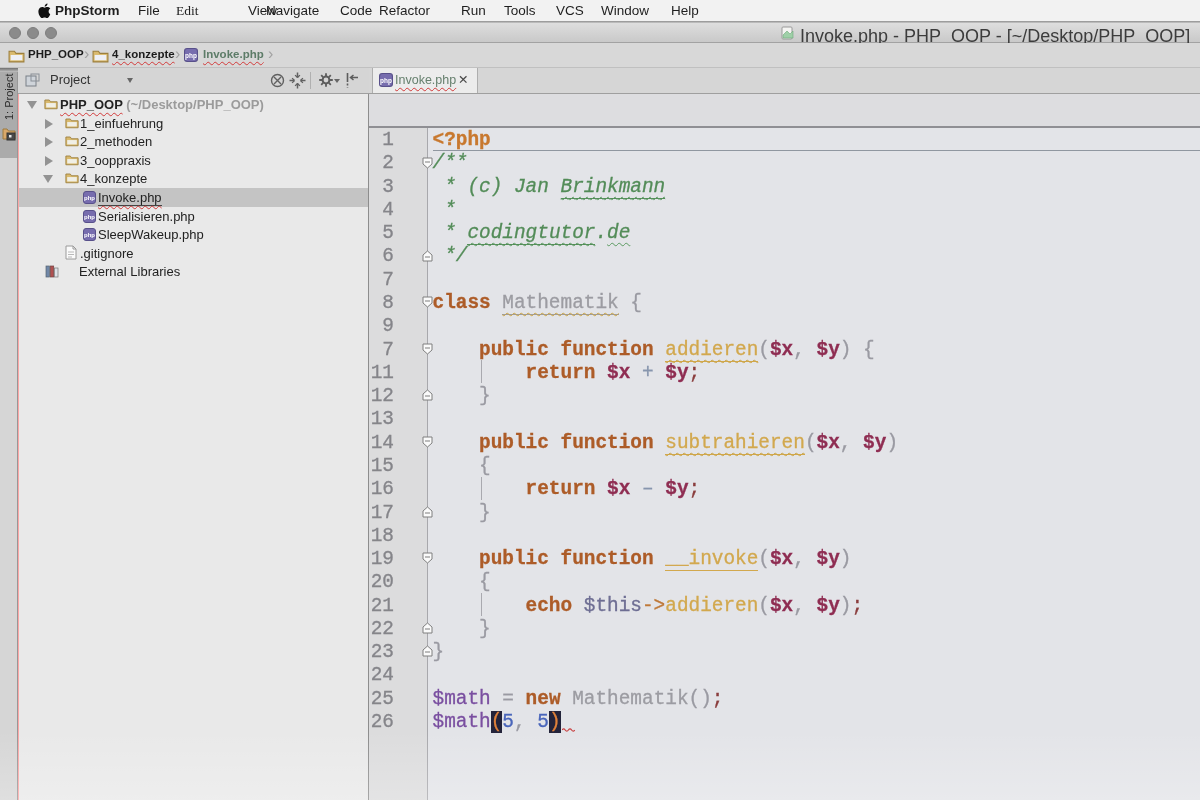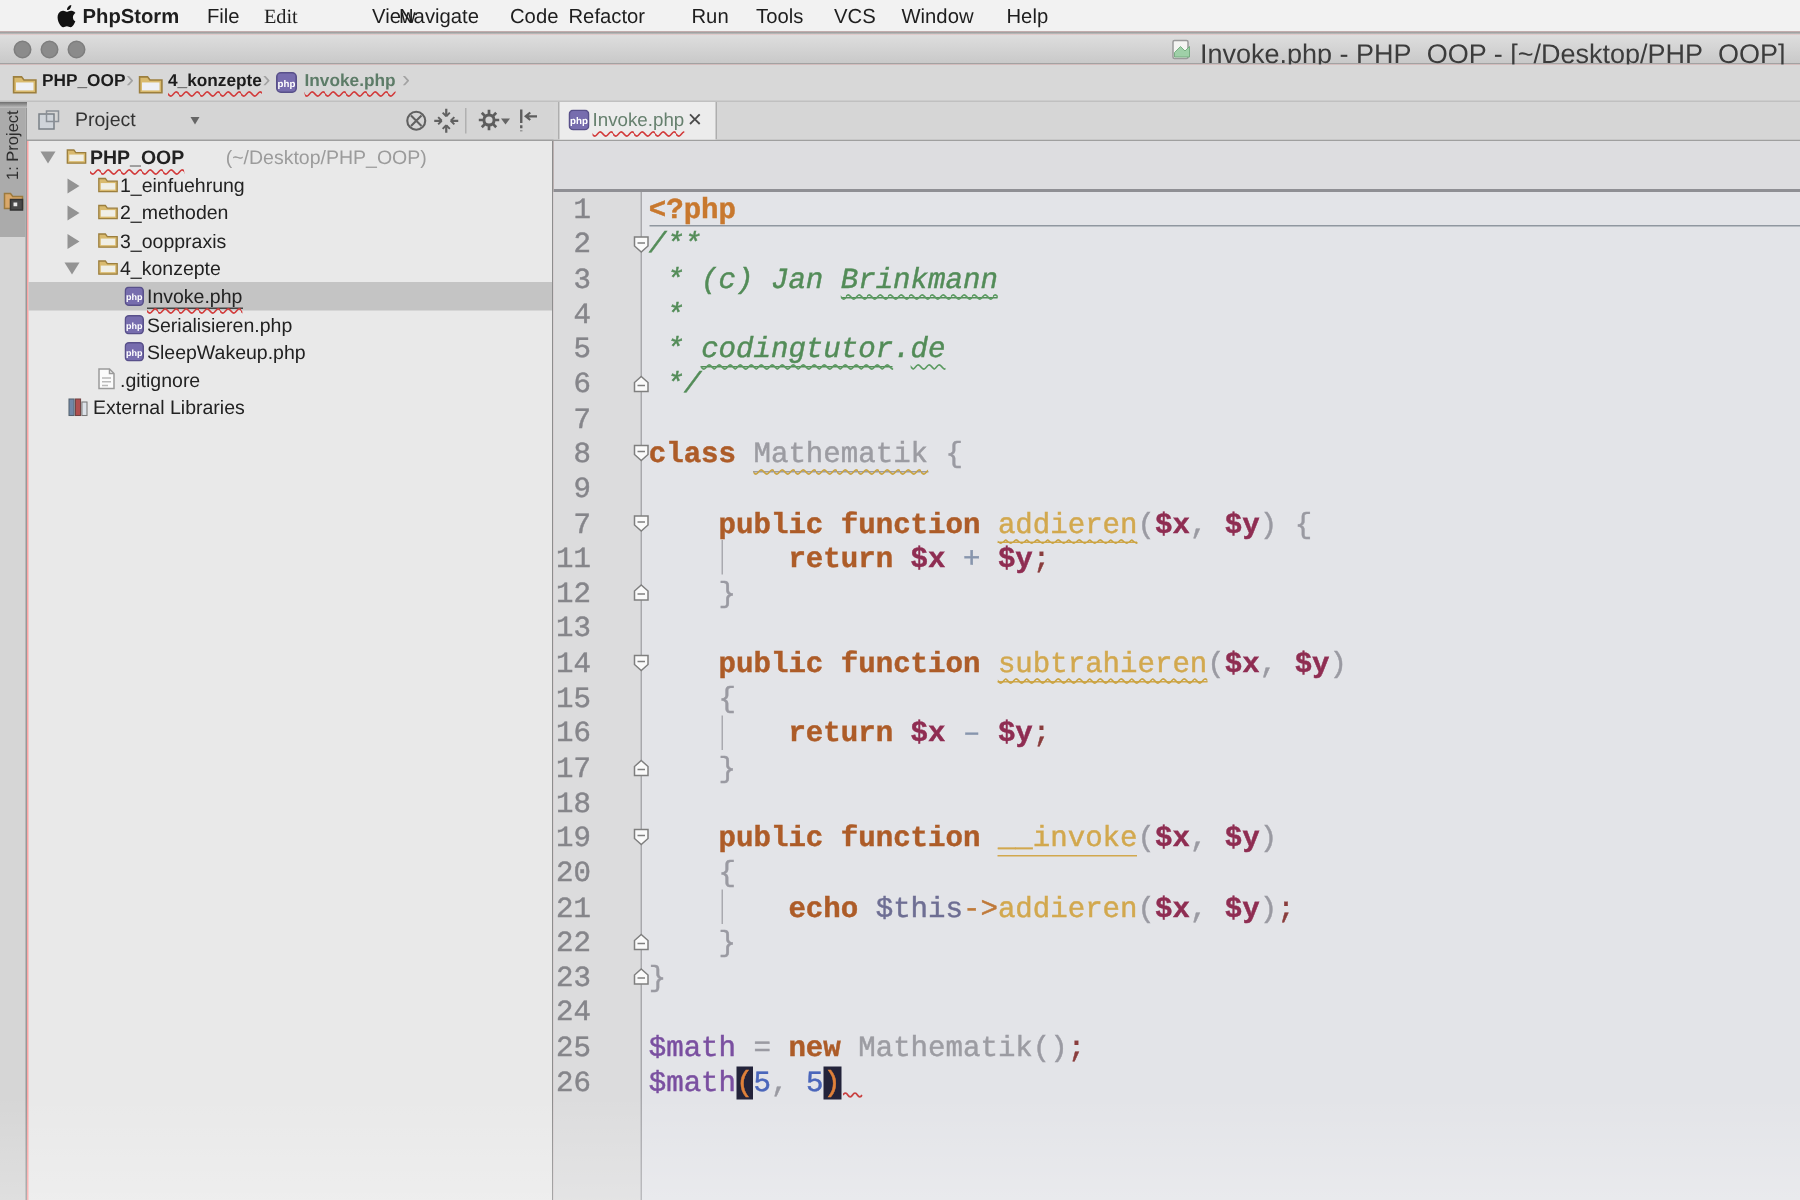--- a/index.html
+++ b/index.html
@@ -188,21 +188,21 @@
   </div>
 
   <div id="panel" class="abs">
 
     <div class="trow" style="top:27.0px;">
       <div class="tri trid" style="left:8px;top:6px;"></div>
       <svg class="fold-ic" style="position:absolute;left:25px;top:2px;" width="14" height="13" viewBox="0 0 16 14">
           <path d="M1 3 h5 l1.5 2 H15 v8 H1z" fill="#d9ba6e" stroke="#9c7f3e"></path>
           <rect x="2.5" y="6.5" width="11" height="5" fill="#f0efe6"></rect>
         </svg>
-      <span class="txt" style="left:41px;font-weight:bold;"><span class="rwavy">PHP_OOP</span><span class="gray" style="font-weight:normal;margin-left:24px;"> (~/Desktop/PHP_OOP)</span></span>
+      <span class="txt" style="left:41px;font-weight:bold;"><span class="rwavy">PHP_OOP</span><span class="gray" style="font-weight:bold;"> (~/Desktop/PHP_OOP)</span></span>
     </div>
     <div class="trow" style="top:45.6px;">
       <div class="tri trir" style="left:26px;top:5px;"></div>
       <svg style="position:absolute;left:46px;top:2px;" width="14" height="13" viewBox="0 0 16 14">
           <path d="M1 3 h5 l1.5 2 H15 v8 H1z" fill="#d9ba6e" stroke="#9c7f3e"></path>
           <rect x="2.5" y="6.5" width="11" height="5" fill="#f0efe6"></rect>
         </svg>
       <span class="txt" style="left:61px;">1_einfuehrung</span>
     </div>
     <div class="trow" style="top:64.2px;">
@@ -257,21 +257,21 @@
           <path d="M3 7 h6 M3 9.5 h6 M3 12 h4" stroke="#b9b9b9"></path>
         </svg>
       <span class="txt" style="left:61px;">.gitignore</span>
     </div>
     <div class="trow" style="top:194.4px;">
       <svg style="position:absolute;left:26px;top:2px;" width="14" height="14" viewBox="0 0 14 14">
           <rect x="1" y="2" width="3.4" height="11" fill="#7188a8" stroke="#55636f" stroke-width="0.7"></rect>
           <rect x="5.3" y="2" width="3.4" height="11" fill="#b05050" stroke="#714242" stroke-width="0.7"></rect>
           <rect x="9.6" y="4" width="3.4" height="9" fill="#dde2e8" stroke="#777" stroke-width="0.7"></rect>
         </svg>
-      <span class="txt" style="left:43px;">External Libraries</span>
+      <span class="txt" style="left:60px;">External Libraries</span>
     </div>
   </div>
 
   <div id="editor" class="abs">
     <div class="abs" style="left:0;top:0;width:58px;height:672px;background:#dcdcdd;"></div>
     <div id="foldline"></div>
     <div id="nums">
         <div>1</div>
         <div>2</div>
         <div>3</div>

